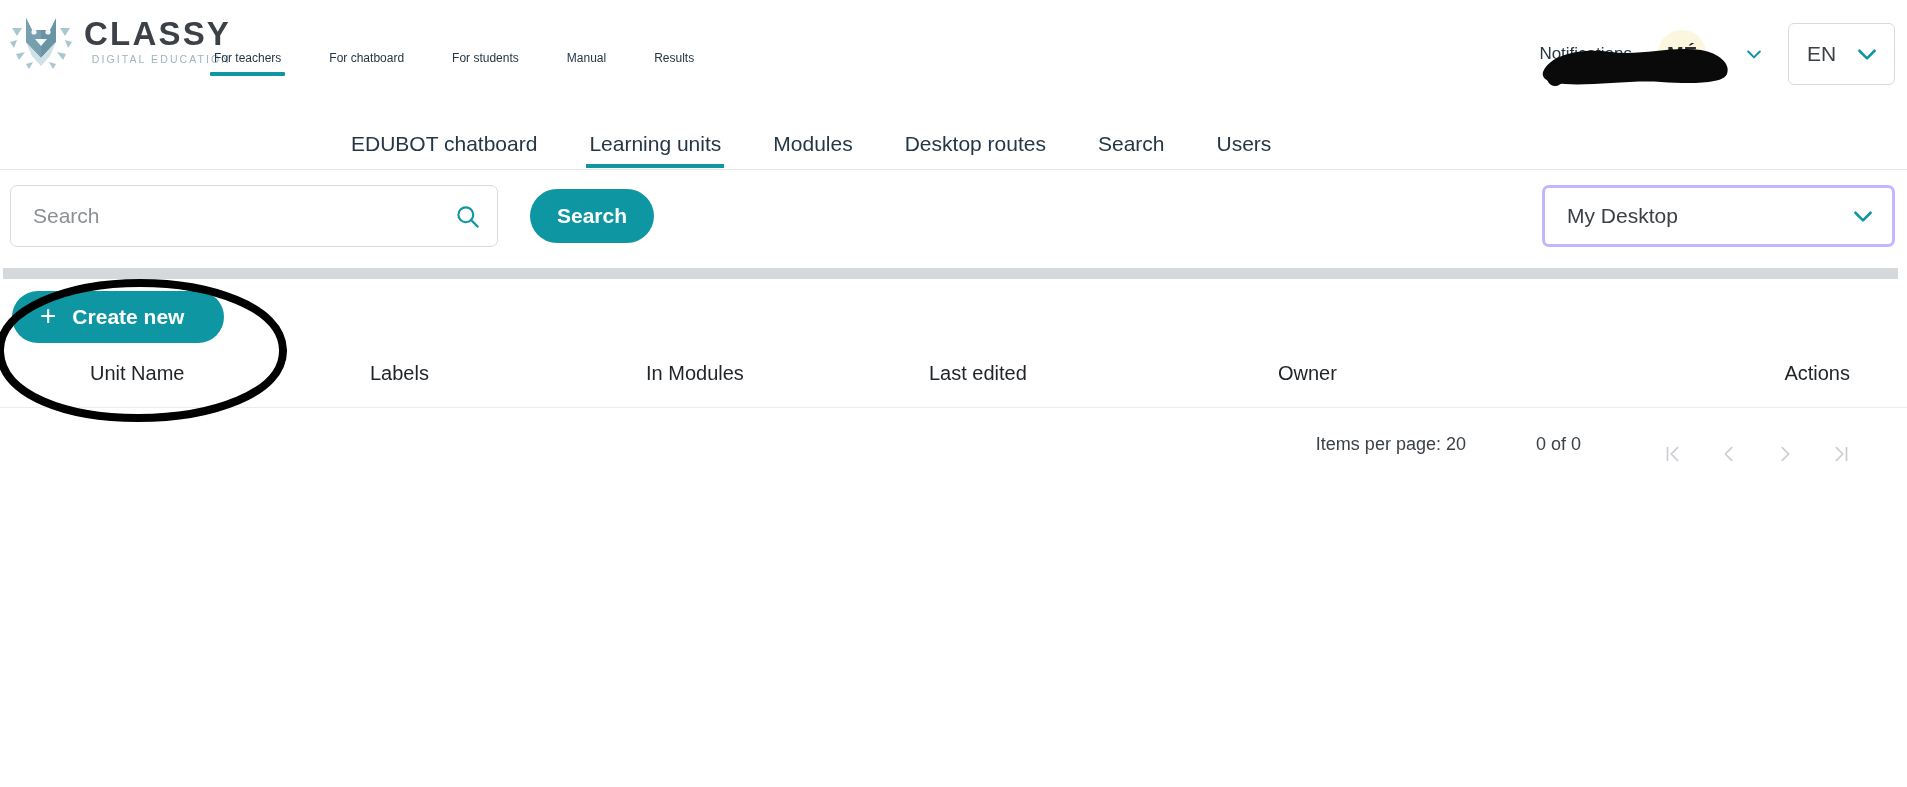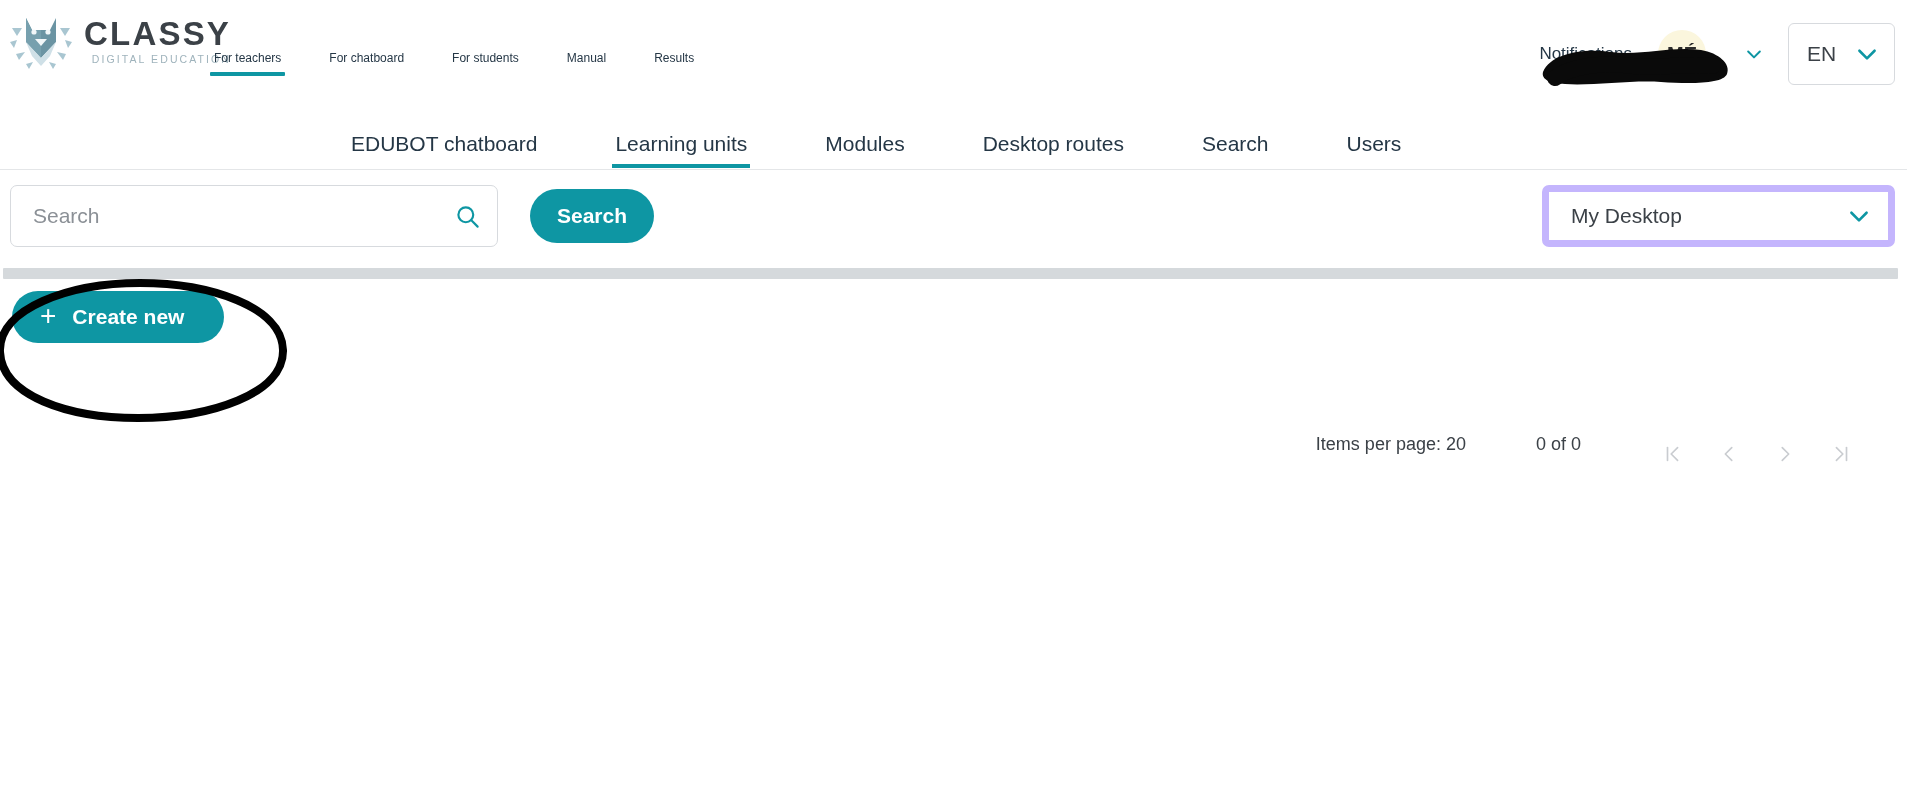--- a/index.html
+++ b/index.html
@@ -83,21 +83,21 @@
     padding: 0 14px 0 18px; cursor: pointer;
   }
   .lang-label { font-size: 21px; color: #3b4147; }
 
   
   .subnav {
     position: absolute; top: 108px; left: 0;
     width: 1907px; height: 62px;
     border-bottom: 1px solid #e4e6e8;
     display: flex; align-items: flex-start;
-    padding-left: 348px; gap: 72px;
+    padding-left: 348px; gap: 46px;
   }
   .subnav-item {
     position: relative; font-size: 21px; color: #253746;
     line-height: 1; padding: 25px 3px 14px 3px;
     cursor: pointer; white-space: nowrap;
   }
   .subnav-item.active::after {
     content: ""; position: absolute; left: 0; right: 0; bottom: 0;
     height: 4px; background: #0e96a3;
   }
@@ -124,21 +124,21 @@
     position: absolute; left: 530px; top: 4px;
     width: 124px; height: 54px;
     background: #0e96a3; color: #ffffff;
     border: none; border-radius: 27px;
     font-family: "Liberation Sans", sans-serif;
     font-size: 21px; font-weight: bold; cursor: pointer;
   }
   .desktop-select {
     position: absolute; right: 12px; top: 0;
     width: 353px; height: 62px;
-    border: 7px solid #c4b5fd; border-radius: 7px; background: #fff;
+    border: 3px solid #c4b5fd; border-radius: 7px; background: #fff;
     display: flex; align-items: center; justify-content: space-between;
     padding: 0 16px 0 22px; cursor: pointer;
   }
   .desktop-label { font-size: 21px; color: #3b4147; }
   .chev-lg { width: 26px; height: 26px; display: block; }
 
   
   .graybar {
     position: absolute; top: 268px; left: 3px;
     width: 1895px; height: 11px;
@@ -300,20 +300,31 @@
     </div>
   </div>
 
   <div class="graybar"></div>
 
   <button class="create-btn">
     <span class="plus-icon">+</span>
     <span class="create-label">Create new</span>
   </button>
 
+  <div class="table">
+    <div class="thead">
+      <div class="th th-unit">Unit Name</div>
+      <div class="th th-labels">Labels</div>
+      <div class="th th-modules">In Modules</div>
+      <div class="th th-edited">Last edited</div>
+      <div class="th th-owner">Owner</div>
+      <div class="th th-actions">Actions</div>
+    </div>
+    <div></div>
+  </div>
 
   <div class="paginator">
     <span class="pg-text pg-items">Items per page: 20</span>
     <span class="pg-text pg-range">0 of 0</span>
 
     <button class="pg-btn">
       <svg width="22" height="22" viewBox="0 0 24 24">
         <line x1="6" y1="5" x2="6" y2="19" stroke="#c9ccd0" stroke-width="1.8" stroke-linecap="round"></line>
         <path d="M17 5 L10 12 L17 19" fill="none" stroke="#c9ccd0" stroke-width="1.8" stroke-linecap="round" stroke-linejoin="round"></path>
       </svg>

